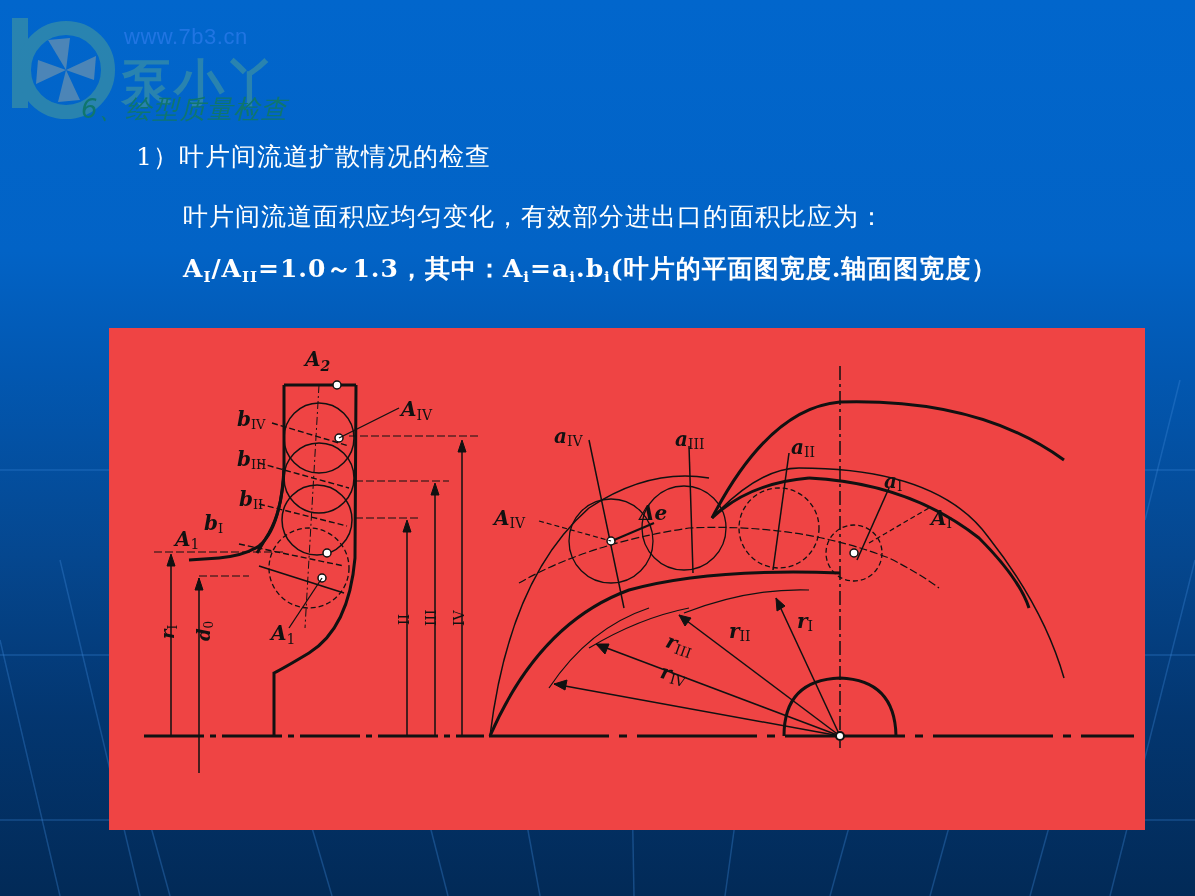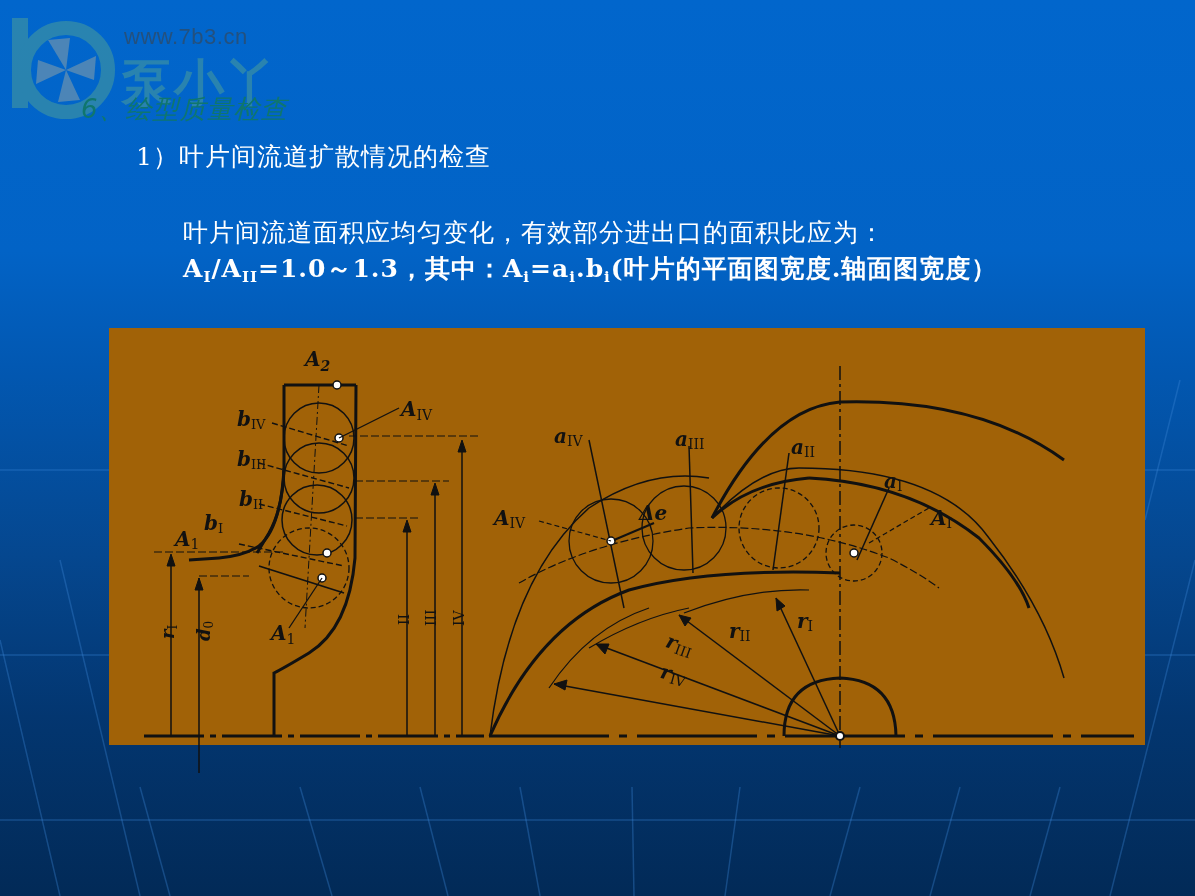--- a/index.html
+++ b/index.html
@@ -5,41 +5,41 @@
     html, body { margin: 0; padding: 0; }
     body {
       width: 1195px; height: 896px; overflow: hidden; position: relative;
       background: linear-gradient(180deg, #0166cc 0%, #0263c6 28%, #0257b0 42%, #05478f 62%, #033670 80%, #022a57 100%);
       font-family: "DejaVu Serif", "Liberation Serif", serif;
     }
     .bg-lines { position: absolute; left: 0; top: 0; width: 1195px; height: 896px; pointer-events: none; }
     .watermark { position: absolute; left: 8px; top: 12px; width: 300px; height: 110px; opacity: 0.55; }
     .wm-url {
       position: absolute; left: 116px; top: 12px; font-family: "Liberation Sans", sans-serif;
-      font-size: 22px; color: #404040; letter-spacing: 0.5px;
+      font-size: 22px; color: #3b82f6; letter-spacing: 0.5px;
     }
     .wm-logo-text {
       position: absolute; left: 114px; top: 38px; font-family: "Liberation Sans", sans-serif;
       font-weight: bold; font-size: 50px; color: #4a9d9a; letter-spacing: 2px;
     }
     .slide-title {
       position: absolute; left: 81px; top: 92px; color: #0f766e;
       font-family: "DejaVu Sans", "Liberation Sans", sans-serif; font-size: 26px; letter-spacing: 1px; font-style: italic;
     }
     .subhead {
       position: absolute; left: 136px; top: 140px; color: #ffffff; font-size: 25px; letter-spacing: 1px;
     }
     .body-line {
       position: absolute; left: 183px; color: #ffffff; font-size: 25px; letter-spacing: 1px; white-space: nowrap;
     }
-    .body-line.l1 { top: 216px; font-family: Liberation Mono, monospace; }
+    .body-line.l1 { top: 200px; font-family: Liberation Mono, monospace; }
     .body-line.l2 { top: 252px; font-weight: bold; }
     .body-line sub { font-size: 15px; vertical-align: -5px; }
     .panel {
-      position: absolute; left: 109px; top: 328px; width: 1036px; height: 417px; background: #a16207;
+      position: absolute; left: 109px; top: 328px; width: 1036px; height: 502px; background: #ef4444;
     }
     .panel svg { position: absolute; left: 0; top: 0; }
     .lbl { font-family: "DejaVu Serif", "Liberation Serif", serif; font-style: italic; font-weight: bold; fill: #111; }
     .roman { font-family: "DejaVu Serif", "Liberation Serif", serif; font-style: normal; font-weight: normal; fill: #111; }
   </style>
 </head>
 <body>
 
 <svg class="bg-lines" viewBox="0 0 1195 896">
   <g stroke="#3d86d6" stroke-opacity="0.35" stroke-width="1.5" fill="none">

